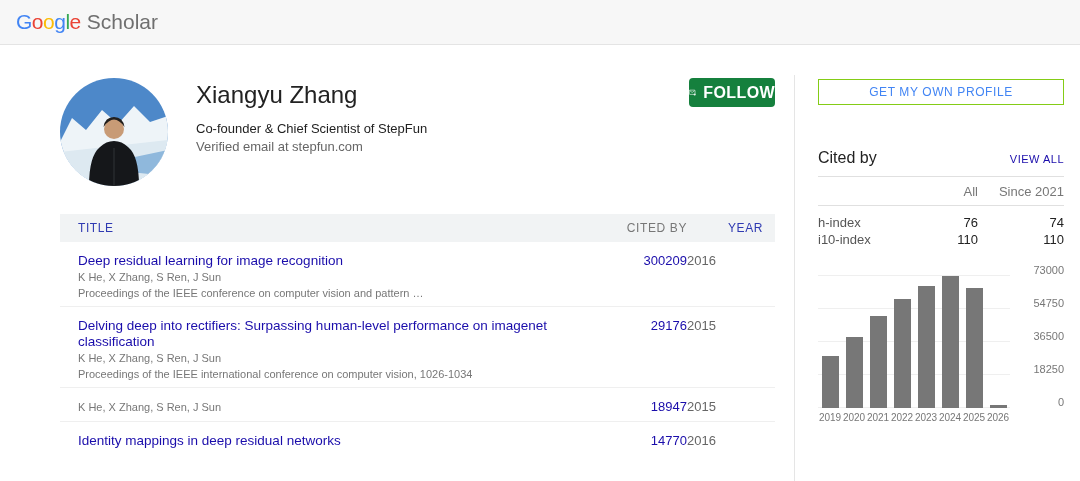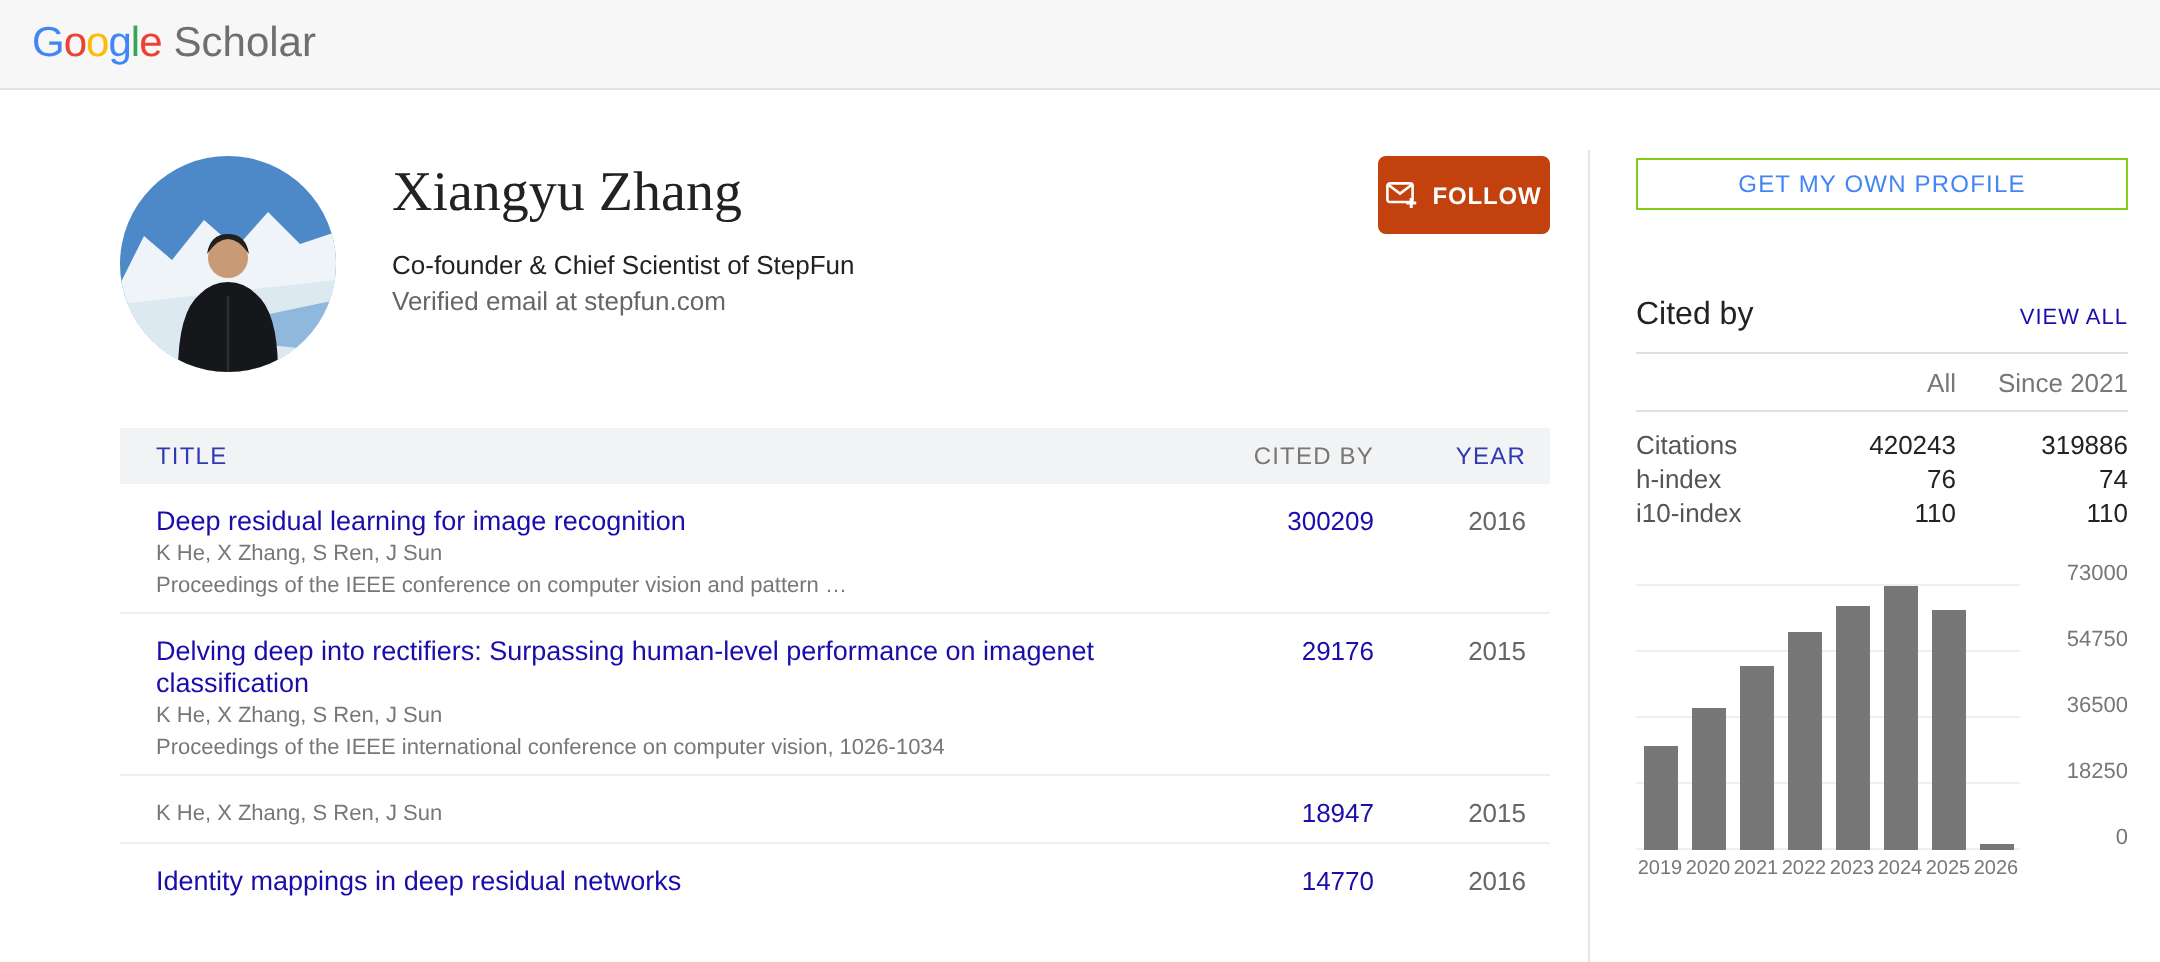--- a/index.html
+++ b/index.html
@@ -16,45 +16,45 @@
   
   .content { display:flex; height:436px; }
   .main { margin-left:60px; width:715px; padding-top:33px; }
   .vdivider { width:1px; background:#e5e5e5; margin-left:19px; margin-top:30px; }
   .sidebar { width:246px; margin-left:23px; padding-top:34px; }
 
   
   .profile-row { display:flex; }
   .avatar { width:108px; height:108px; border-radius:50%; overflow:hidden; flex:none; }
   .profile-info { margin-left:28px; padding-top:3px; flex:1; }
-  .name { font-size:28px; font-weight:400; color:#222; margin-bottom:11px;font-family:Liberation Serif, serif; }
+  .name { font-size:24px; font-weight:400; color:#222; margin-bottom:11px; }
   .affiliation { font-size:13px; color:#222; line-height:18px; }
   .email { font-size:13px; color:#666; line-height:18px; }
   .interests { margin-top:7px; }
   .interests a { font-size:13px; color:#1a0dab; text-decoration:none; margin-right:19px; }
-  .follow-btn { margin-left:auto; flex:none; width:86px; height:39px; background:#c2410c;
-    border:none; border-radius:4px; color:#fff; font-size:12px; font-weight:bold;
+  .follow-btn { margin-left:auto; flex:none; width:86px; height:29px; background:#15803d;
+    border:none; border-radius:4px; color:#fff; font-size:16px; font-weight:bold;
     letter-spacing:0.4px; display:flex; align-items:center; justify-content:center;
     gap:7px; cursor:pointer; }
 
   
   .pubs { margin-top:28px; }
   .pubs-header { display:flex; background:#f1f3f4; height:28px; align-items:center;
     padding-left:18px; font-size:12px; letter-spacing:0.6px; }
   .col-title { flex:1; color:#2f3ab2; cursor:pointer; }
   .col-cited { width:100px; text-align:right; color:#777; cursor:pointer; }
   .col-year  { width:88px; text-align:right; padding-right:12px; color:#2f3ab2; cursor:pointer; }
   .pub-row { display:flex; padding:11px 0 6px 18px; border-bottom:1px solid #efefef; }
   .pub-row:last-child { border-bottom:none; }
   .pub-main { flex:1; }
   .pub-title { font-size:13.5px; line-height:16px; color:#1a0dab; text-decoration:none; display:block; }
   .pub-authors, .pub-venue { font-size:11px; line-height:13.5px; color:#777; margin-top:2px; }
   .pub-cited { width:100px; text-align:right; font-size:13px; }
   .pub-cited a { color:#1a0dab; text-decoration:none; }
-  .pub-year { width:88px; text-align:right; padding-right:12px; font-size:13px; color:#666; }
+  .pub-year { width:88px; text-align:left; padding-right:12px; font-size:13px; color:#666; }
 
   
   .get-profile-btn { width:100%; height:26px; background:#fff; border:1px solid #84cc16;
     color:#4285f4; font-size:12px; font-weight:400; letter-spacing:0.6px;
     display:flex; align-items:center; justify-content:center; cursor:pointer;
     font-family:inherit; }
   .citedby-header { margin-top:44px; display:flex; justify-content:space-between;
     align-items:baseline; padding-bottom:9px; border-bottom:1px solid #e0e0e0; }
   .citedby-title { font-size:16px; color:#222; }
   .view-all { font-size:11px; letter-spacing:0.5px; color:#1a0dab; text-decoration:none; }
@@ -182,25 +182,20 @@
     </div>
 
     <div class="citedby-cols">
       <span class="cb-label"></span>
       <span class="cb-all">All</span>
       <span class="cb-since">Since 2021</span>
     </div>
 
     <div class="citedby-rows">
       <div class="citedby-row">
-        <span class="cb-label">Citations</span>
-        <span class="cb-all">420243</span>
-        <span class="cb-since">319886</span>
-      </div>
-      <div class="citedby-row">
         <span class="cb-label">h-index</span>
         <span class="cb-all">76</span>
         <span class="cb-since">74</span>
       </div>
       <div class="citedby-row">
         <span class="cb-label">i10-index</span>
         <span class="cb-all">110</span>
         <span class="cb-since">110</span>
       </div>
     </div>

